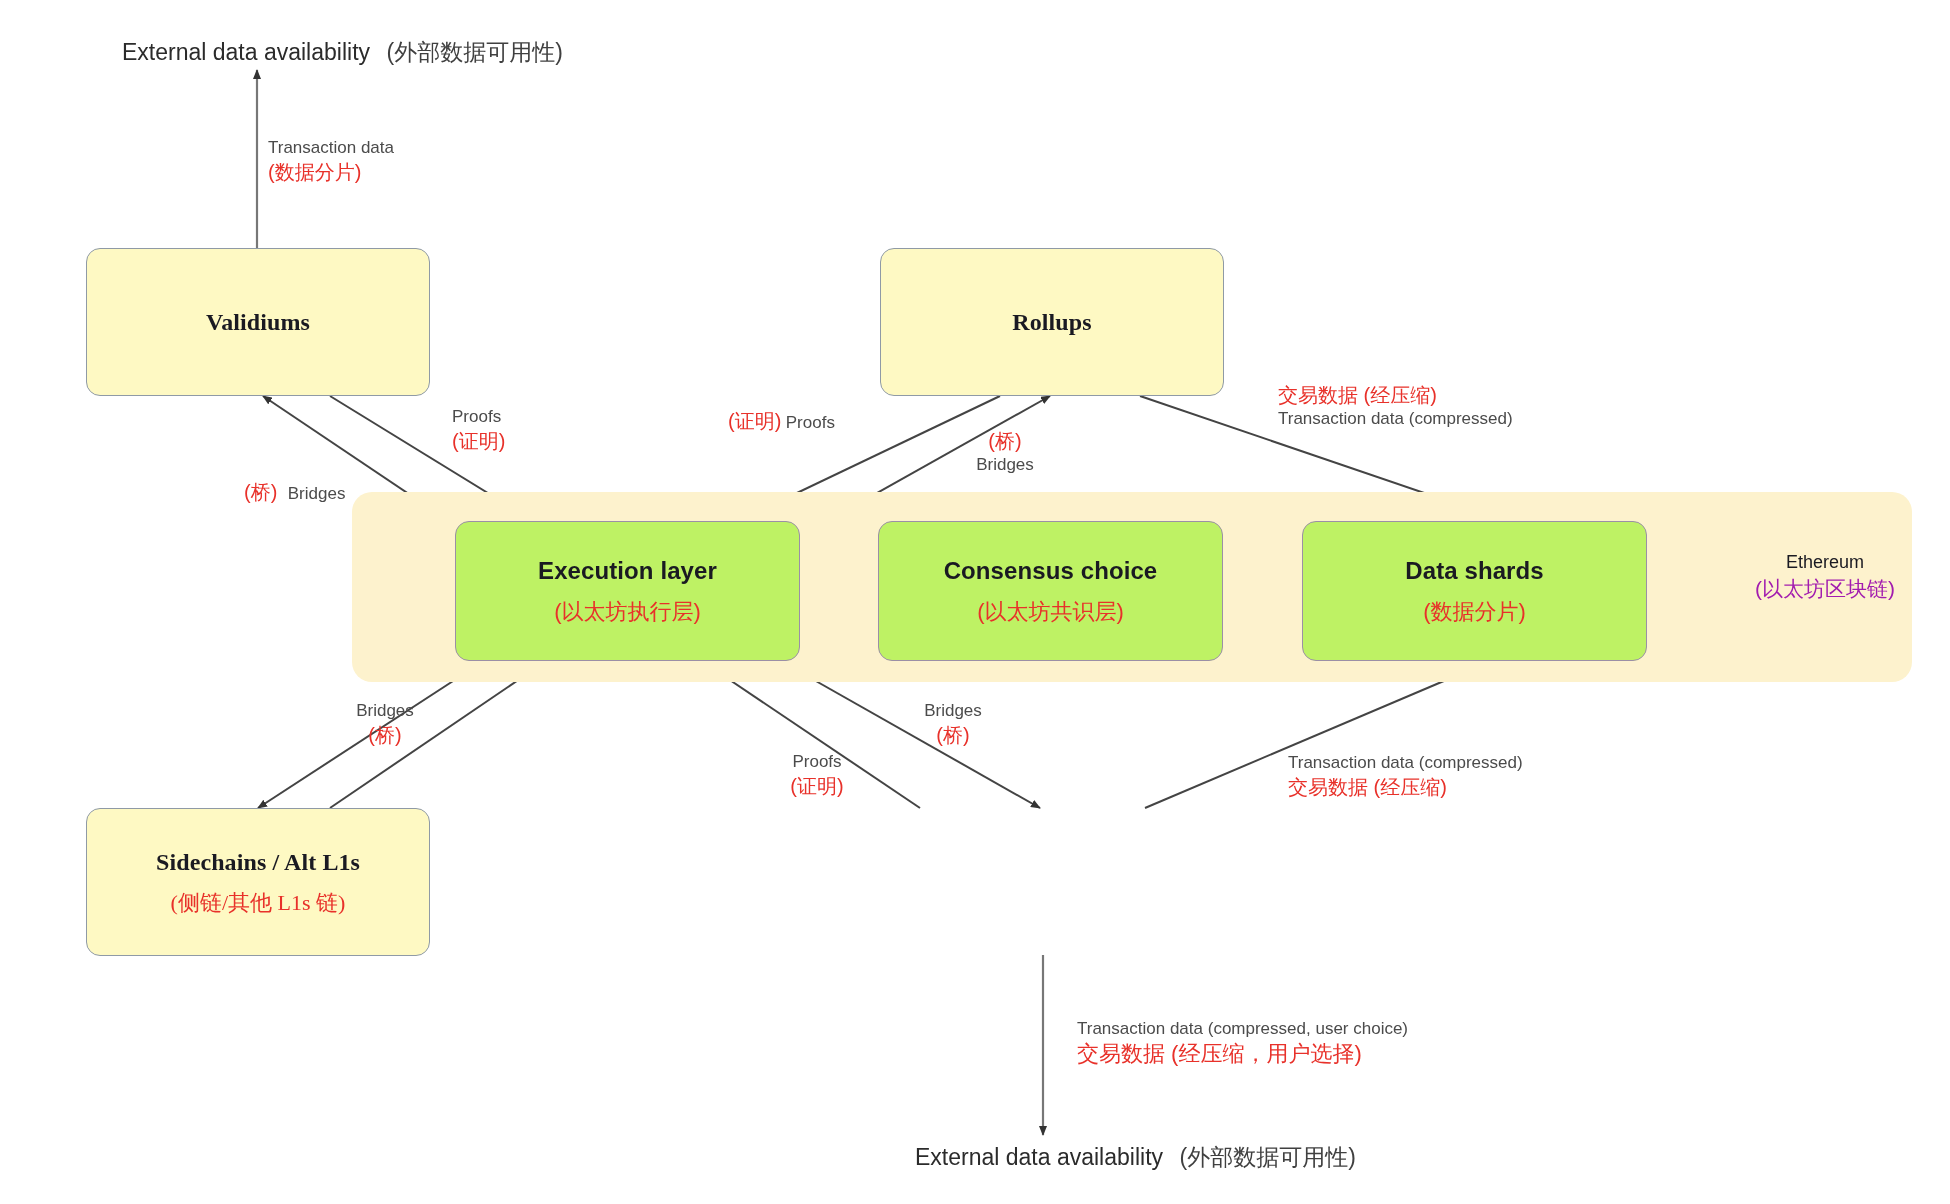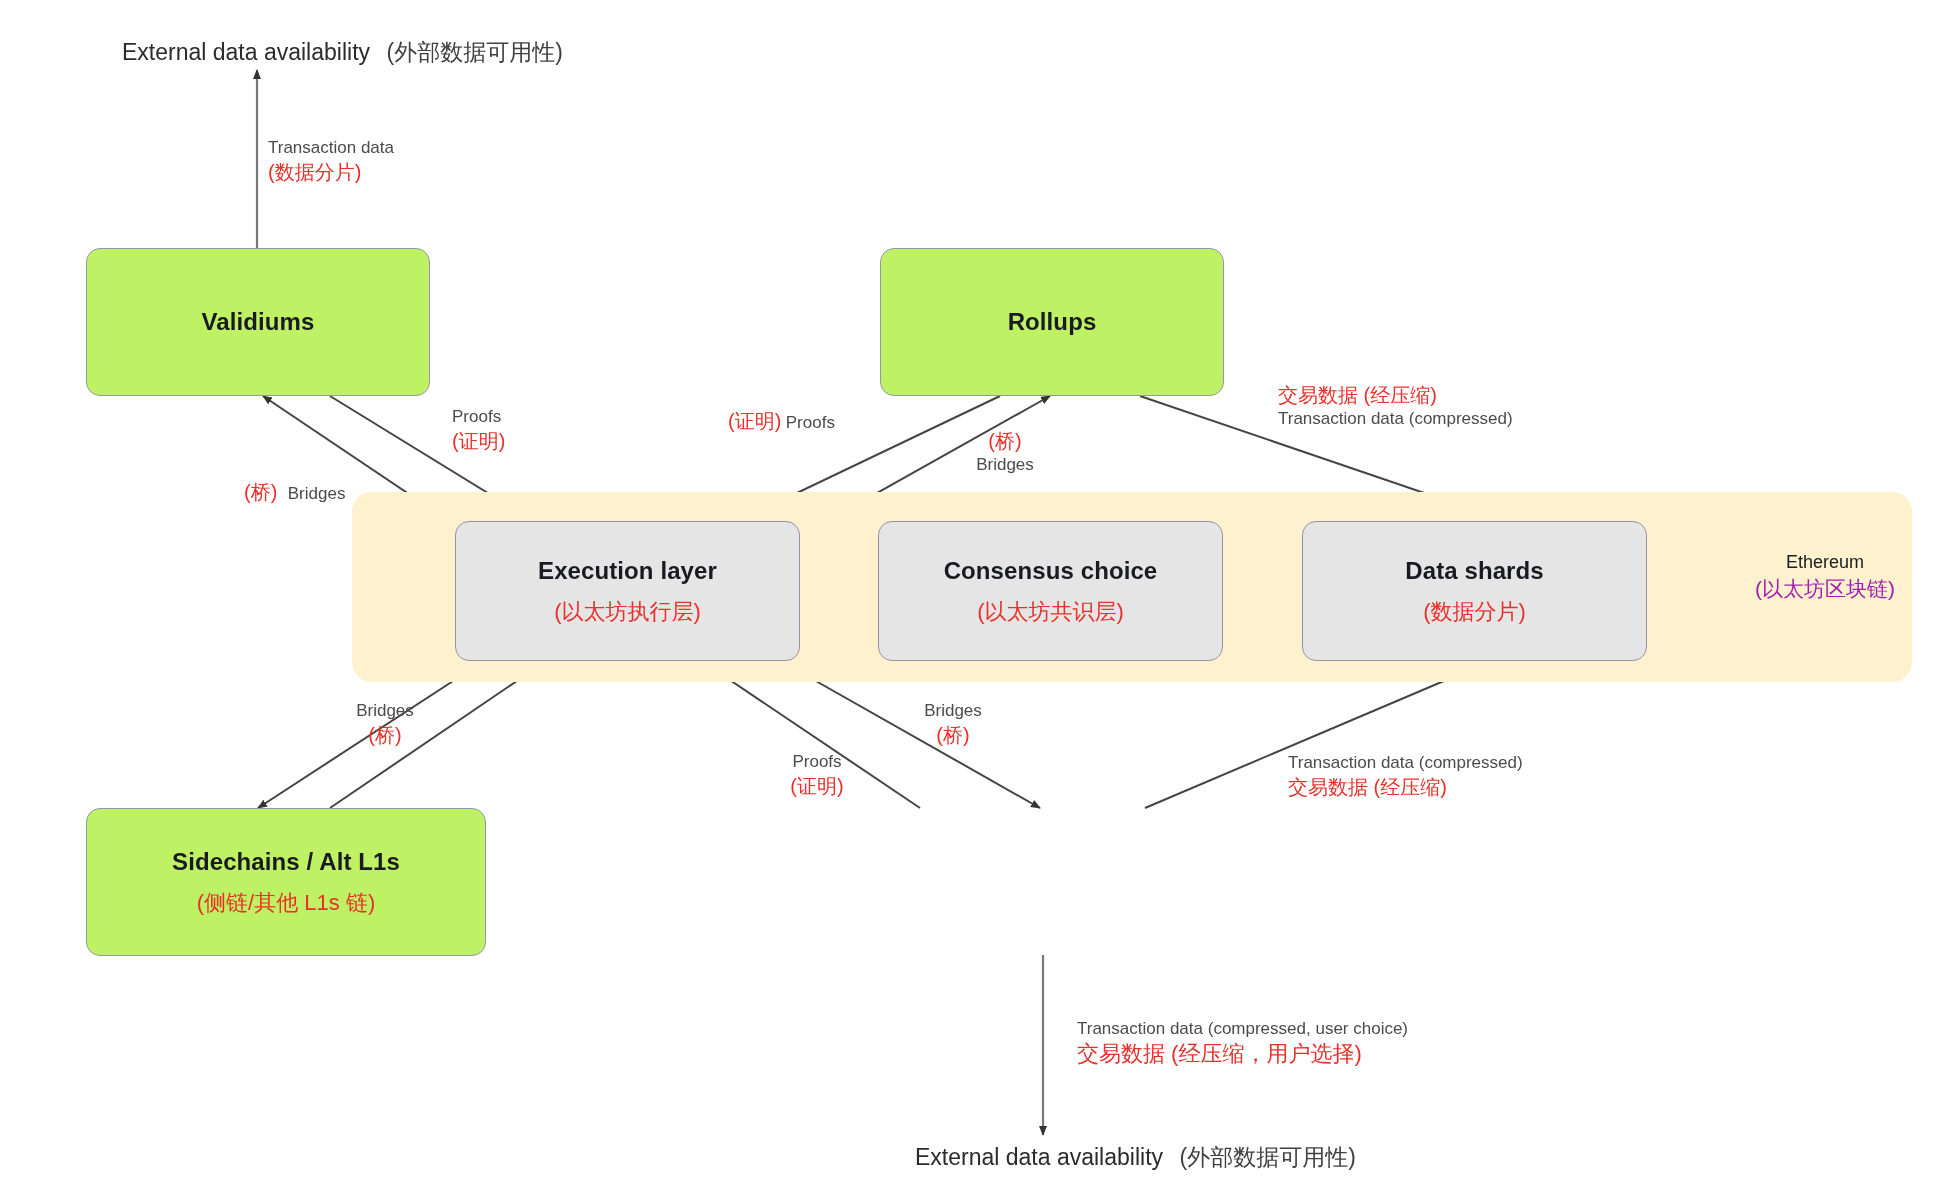--- a/index.html
+++ b/index.html
@@ -32,25 +32,26 @@
     box-sizing: border-box;
     border-radius: 14px;
     display: flex;
     flex-direction: column;
     align-items: center;
     justify-content: center;
     text-align: center;
     line-height: 1.25;
   }
   .node.blue {
+    background: #fef9c3;
+    border: 1.5px solid #8f9aa6;
+    font-family: Liberation Serif, serif;
+  }
+  .node.purple {
     background: #bef264;
-    border: 1.5px solid #8f9aa6;
-  }
-  .node.purple {
-    background: #e5e5e5;
     border: 1.5px solid #9b8fa6;
   }
   .node .en {
     font-size: 24px;
     font-weight: bold;
     color: #1a1a22;
     letter-spacing: .1px;
   }
   .node .zh {
     font-size: 22px;
@@ -151,21 +152,21 @@
   </div>
 
   <div class="node blue" style="left:86px; top:248px; width:344px; height:148px;">
     <div class="en">Validiums</div>
   </div>
 
   <div class="node blue" style="left:880px; top:248px; width:344px; height:148px;">
     <div class="en">Rollups</div>
   </div>
 
-  <div class="node blue" style="left:86px; top:808px; width:400px; height:148px;align-items:center;">
+  <div class="node blue" style="left:86px; top:808px; width:344px; height:148px;align-items:center;">
     <div class="en">Sidechains / Alt L1s</div>
     <div class="zh">(侧链/其他 L1s 链)</div>
   </div>
 
 
   <div class="node purple" style="left:455px; top:521px; width:345px; height:140px;">
     <div class="en">Execution layer</div>
     <div class="zh">(以太坊执行层)</div>
   </div>
 

